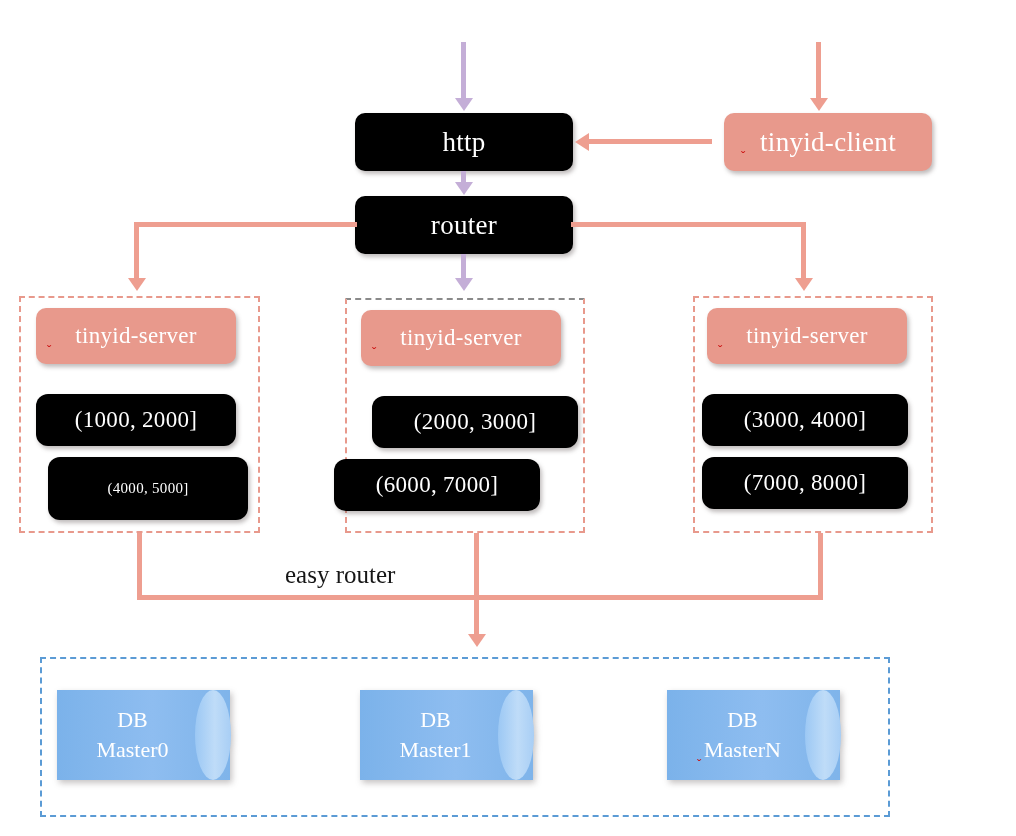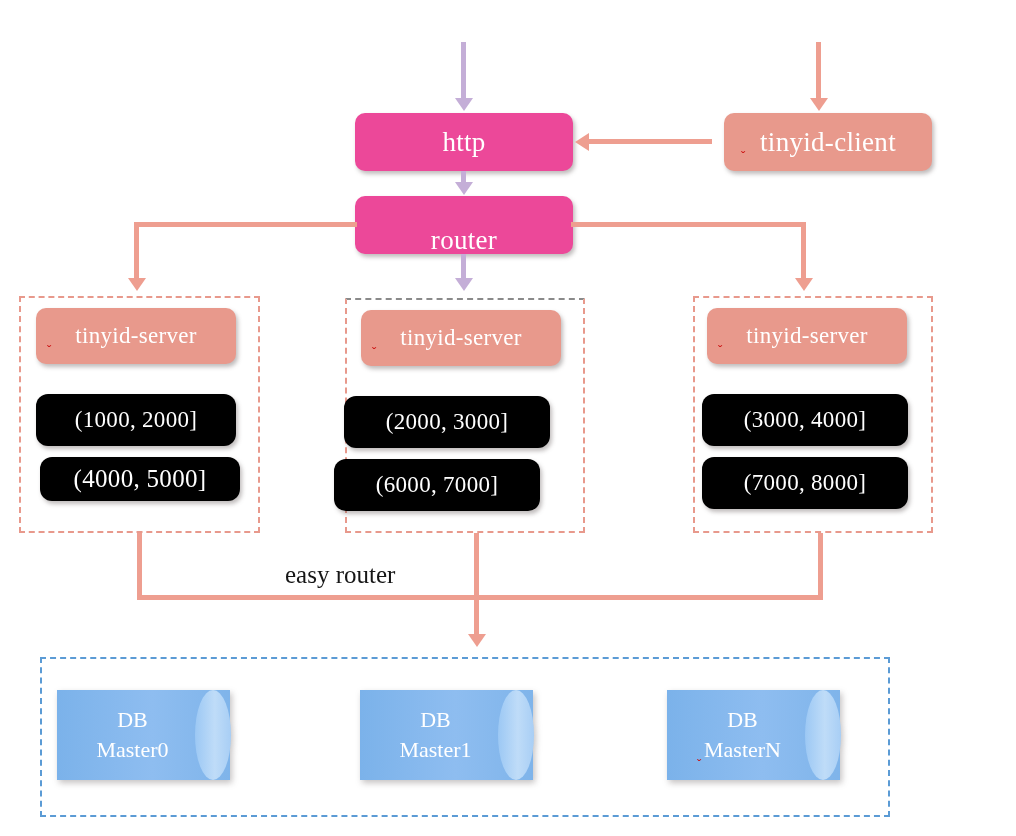--- a/index.html
+++ b/index.html
@@ -23,21 +23,21 @@
     align-items:center;
     justify-content:center;
     color:#ffffff;
     border-radius:10px;
     text-align:center;
     line-height:1.05;
     letter-spacing:.3px;
     box-shadow:2px 3px 4px rgba(90,80,80,.38);
     user-select:none;
   }
-  .node.purple{ background:#ec4899; }
+  .node.purple{ background:#000000; }
   .node.salmon{ background:#e8998c; }
   .node.blue{   background:#000000; border-radius:12px; }
 
   
   .group{
     position:absolute;
     box-sizing:border-box;
     background:transparent;
   }
   .group.salmon-frame{ border:2px dashed #e8998c; }
@@ -136,21 +136,21 @@
     <span>tinyid-client</span>
   </div>
   <span class="spell" style="left:741px; top:150px;">ˇ</span>
 
   <div class="ln h" style="left:588px; top:139px; width:124px; height:5px;"></div>
   <div class="arrow left" style="left:575px; top:133px;"></div>
 
   <div class="ln v purple" style="left:461px; top:171px; width:5px; height:14px;"></div>
   <div class="arrow down purple" style="left:455px; top:182px;"></div>
 
-  <div class="node purple" style="left:355px; top:196px; width:218px; height:58px; font-size:27px;align-items:flex-end;">
+  <div class="node purple" style="left:355px; top:196px; width:218px; height:58px; font-size:27px;">
     <span>router</span>
   </div>
 
   <div class="ln h" style="left:134px; top:222px; width:223px; height:5px;"></div>
   <div class="ln v" style="left:134px; top:222px; width:5px; height:62px;"></div>
   <div class="arrow down" style="left:128px; top:278px;"></div>
 
   <div class="ln h" style="left:571px; top:222px; width:235px; height:5px;"></div>
   <div class="ln v" style="left:801px; top:222px; width:5px; height:62px;"></div>
   <div class="arrow down" style="left:795px; top:278px;"></div>
@@ -161,32 +161,32 @@
   <div class="group salmon-frame" style="left:19px; top:296px; width:241px; height:237px;"></div>
 
   <div class="node salmon" style="left:36px; top:308px; width:200px; height:56px; font-size:23px;">
     <span>tinyid-server</span>
   </div>
   <span class="spell" style="left:47px; top:344px;">ˇ</span>
 
   <div class="node blue" style="left:36px; top:394px; width:200px; height:52px; font-size:23px;">
     <span>(1000, 2000]</span>
   </div>
-  <div class="node blue" style="left:40px; top:457px; width:200px; height:44px; font-size:25px;">
+  <div class="node blue" style="left:48px; top:457px; width:200px; height:63px; font-size:15px;">
     <span>(4000, 5000]</span>
   </div>
 
   <div class="group gray-top" style="left:345px; top:298px; width:240px; height:235px;"></div>
 
   <div class="node salmon" style="left:361px; top:310px; width:200px; height:56px; font-size:23px;">
     <span>tinyid-server</span>
   </div>
   <span class="spell" style="left:372px; top:346px;">ˇ</span>
 
-  <div class="node blue" style="left:344px; top:396px; width:206px; height:52px; font-size:23px;">
+  <div class="node blue" style="left:372px; top:396px; width:206px; height:52px; font-size:23px;">
     <span>(2000, 3000]</span>
   </div>
   <div class="node blue" style="left:334px; top:459px; width:206px; height:52px; font-size:23px;">
     <span>(6000, 7000]</span>
   </div>
 
   <div class="group salmon-frame" style="left:693px; top:296px; width:240px; height:237px;"></div>
 
   <div class="node salmon" style="left:707px; top:308px; width:200px; height:56px; font-size:23px;">
     <span>tinyid-server</span>

